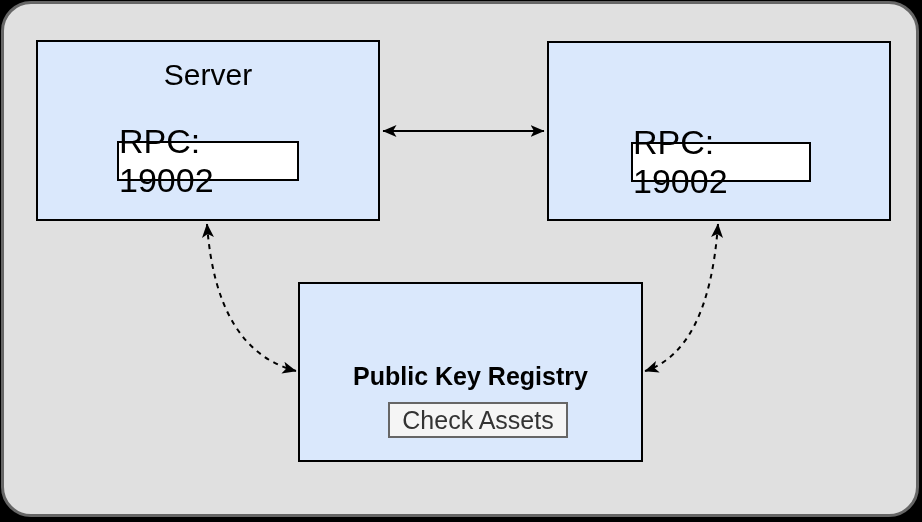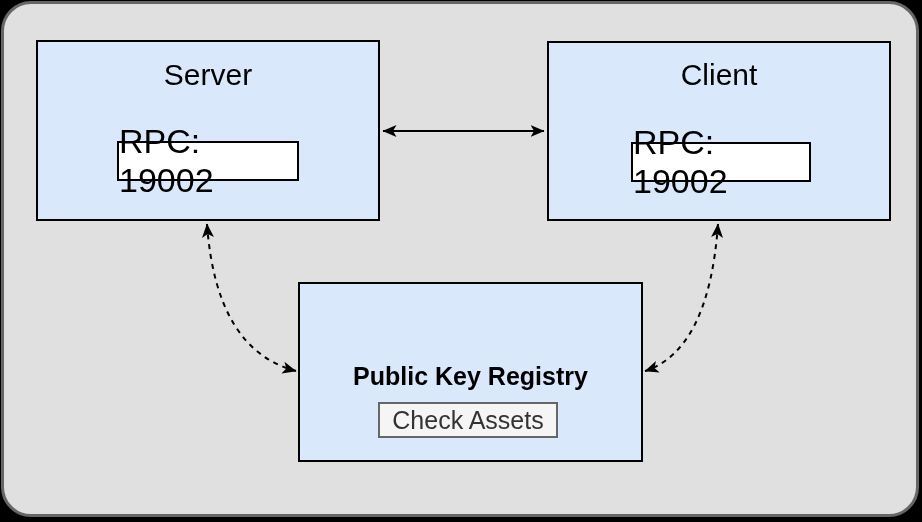--- a/index.html
+++ b/index.html
@@ -60,21 +60,21 @@
   }
   .node-server .port-box { left: 79px; top: 99px; width: 182px; height: 40px; }
   .node-client .port-box { left: 82px; top: 99px; width: 180px; height: 40px; }
   .registry-label {
     position: absolute; left: 0; right: 0; top: 78px;
     text-align: center;
     font-size: 25px; font-weight: bold; line-height: 29px;
     color: var(--text-color);
   }
   .assets-button {
-    position: absolute; left: 78px; top: 118px;
+    position: absolute; left: 88px; top: 118px;
     width: 180px; height: 36px;
     background: var(--button-fill);
     border: 2px solid var(--button-border);
     display: flex; align-items: center; justify-content: center;
     font-size: 25px;
     color: var(--button-text);
   }
 </style>
 </head>
 <body>
@@ -94,21 +94,20 @@
   </svg>
 
   <div class="node node-server">
     <div class="node-title">Server</div>
     <div class="port-box">
       <span>RPC: 19002</span>
     </div>
   </div>
 
   <div class="node node-client">
-    <div class="node-title">Client</div>
     <div class="port-box">
       <span>RPC: 19002</span>
     </div>
   </div>
 
   <div class="node node-blockchain">
     <div class="registry-label">Public Key Registry</div>
     <div class="assets-button">
       <span>Check Assets</span>
     </div>

